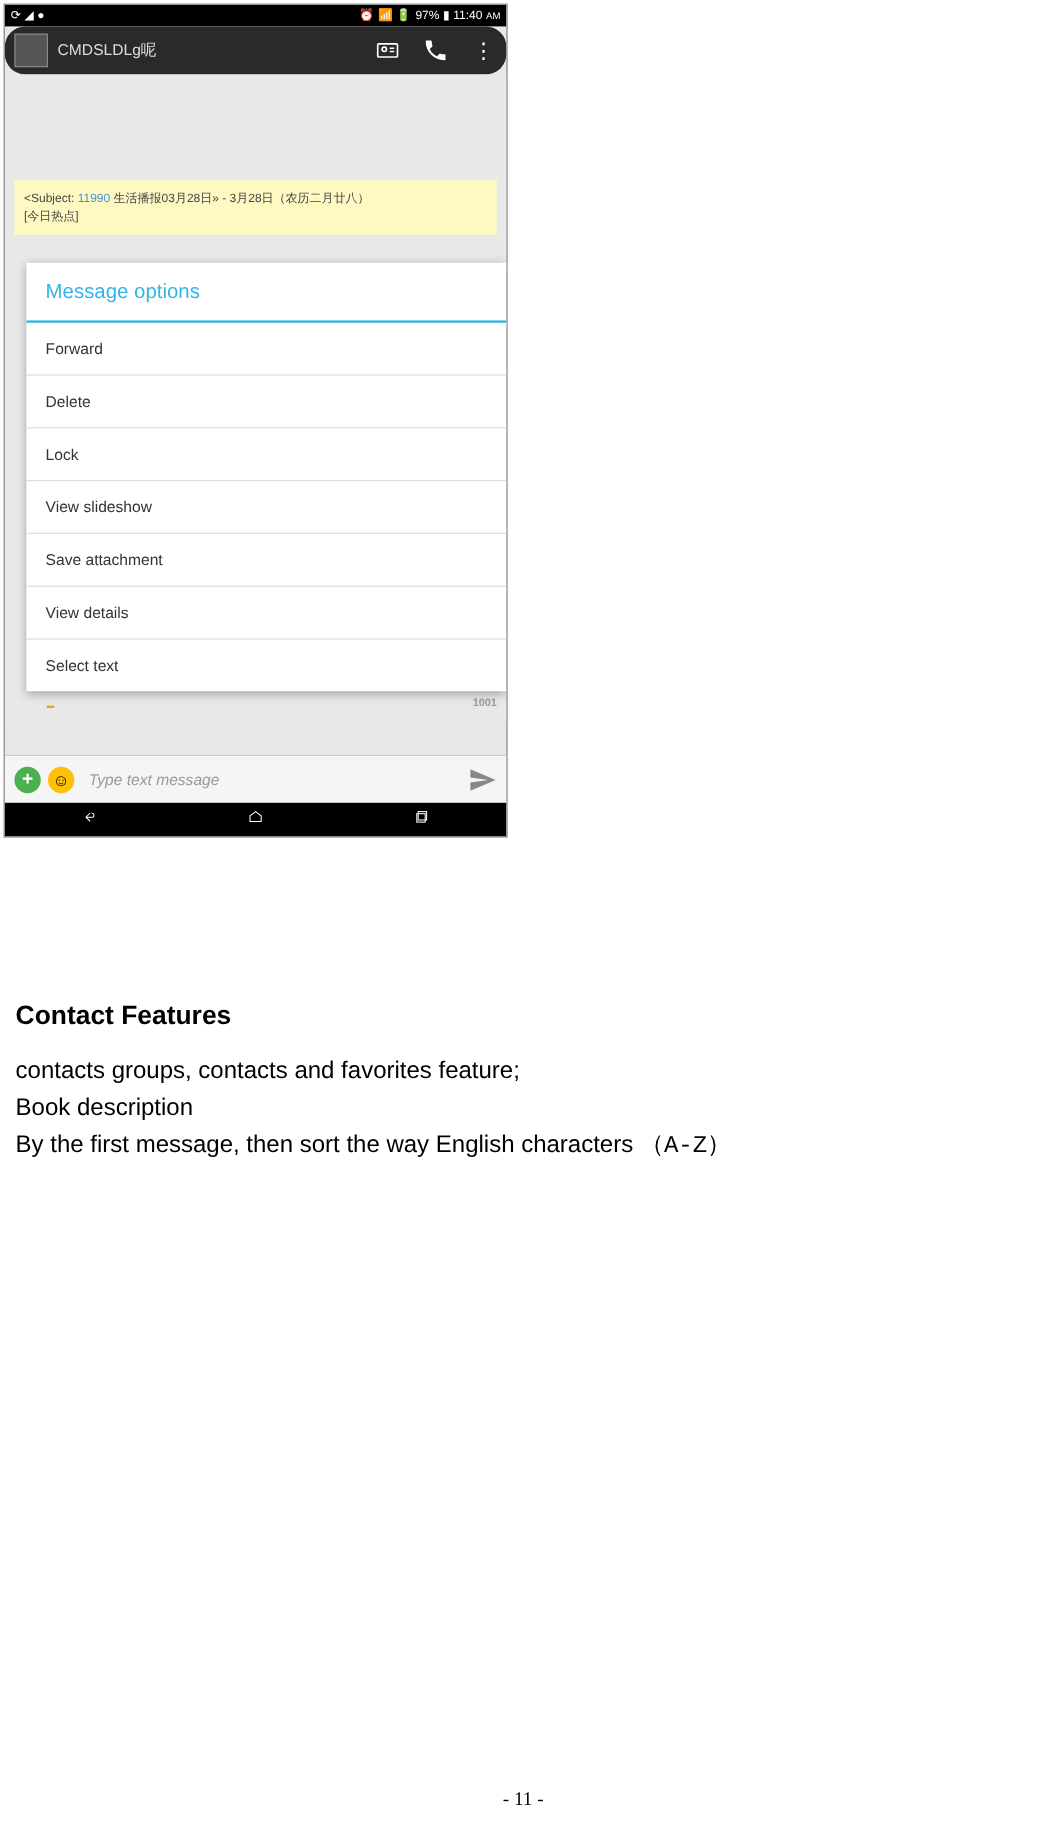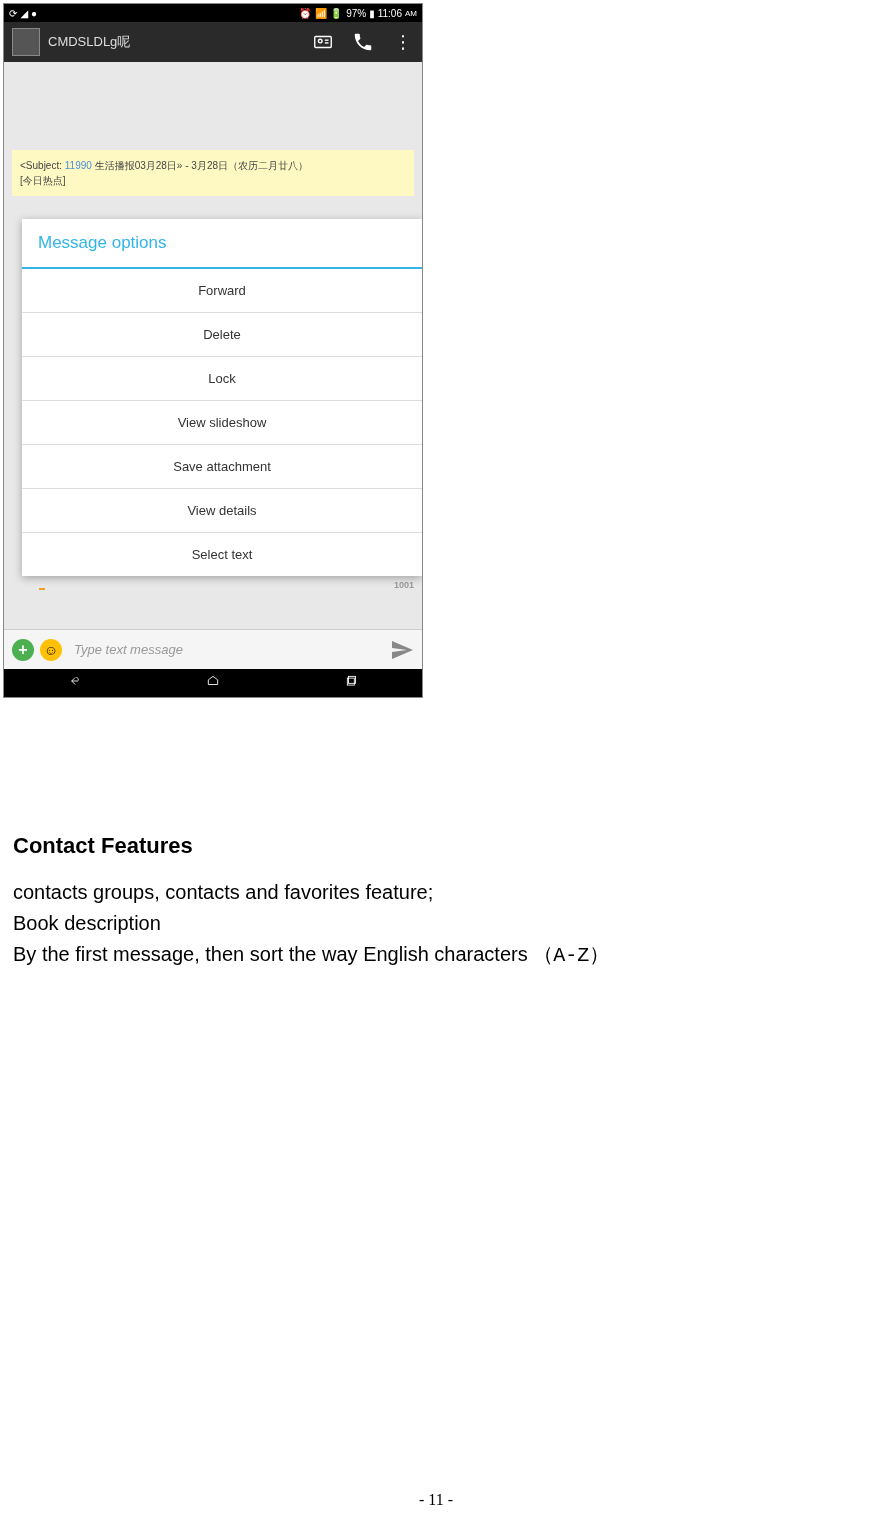--- a/index.html
+++ b/index.html
@@ -50,20 +50,21 @@
     }
     
     .app-header {
       height: 40px;
       background: #2a2a2a;
       color: #fff;
       display: flex;
       align-items: center;
       padding: 0 8px;
       justify-content: space-between;
+      border-radius: 17px;
     }
     
     .app-header-left {
       display: flex;
       align-items: center;
       gap: 8px;
     }
     
     .avatar-square {
       width: 28px;
@@ -125,21 +126,20 @@
       font-size: 17px;
       color: #33b5e5;
       border-bottom: 2px solid #33b5e5;
     }
     
     .dialog-item {
       padding: 14px 16px;
       font-size: 13px;
       color: #333;
       border-bottom: 1px solid #ddd;
-      text-align: center;
     }
     
     .dialog-item:last-child {
       border-bottom: none;
     }
     
     .media-thumbnail {
       position: absolute;
       bottom: 35px;
       left: 50%;
@@ -311,21 +311,21 @@
       <span>⟳</span>
       <span>◢</span>
       <span>●</span>
     </div>
     <div class="status-right">
       <span>⏰</span>
       <span>📶</span>
       <span>🔋</span>
       <span>97%</span>
       <span>▮</span>
-      <span>11:06</span>
+      <span>11:40</span>
       <span style="font-size:8px">AM</span>
     </div>
   </div>
 
   <div class="app-header">
     <div class="app-header-left">
       <div class="avatar-square"></div>
       <div class="contact-name">CMDSLDLg呢</div>
     </div>
     <div class="app-header-right">

